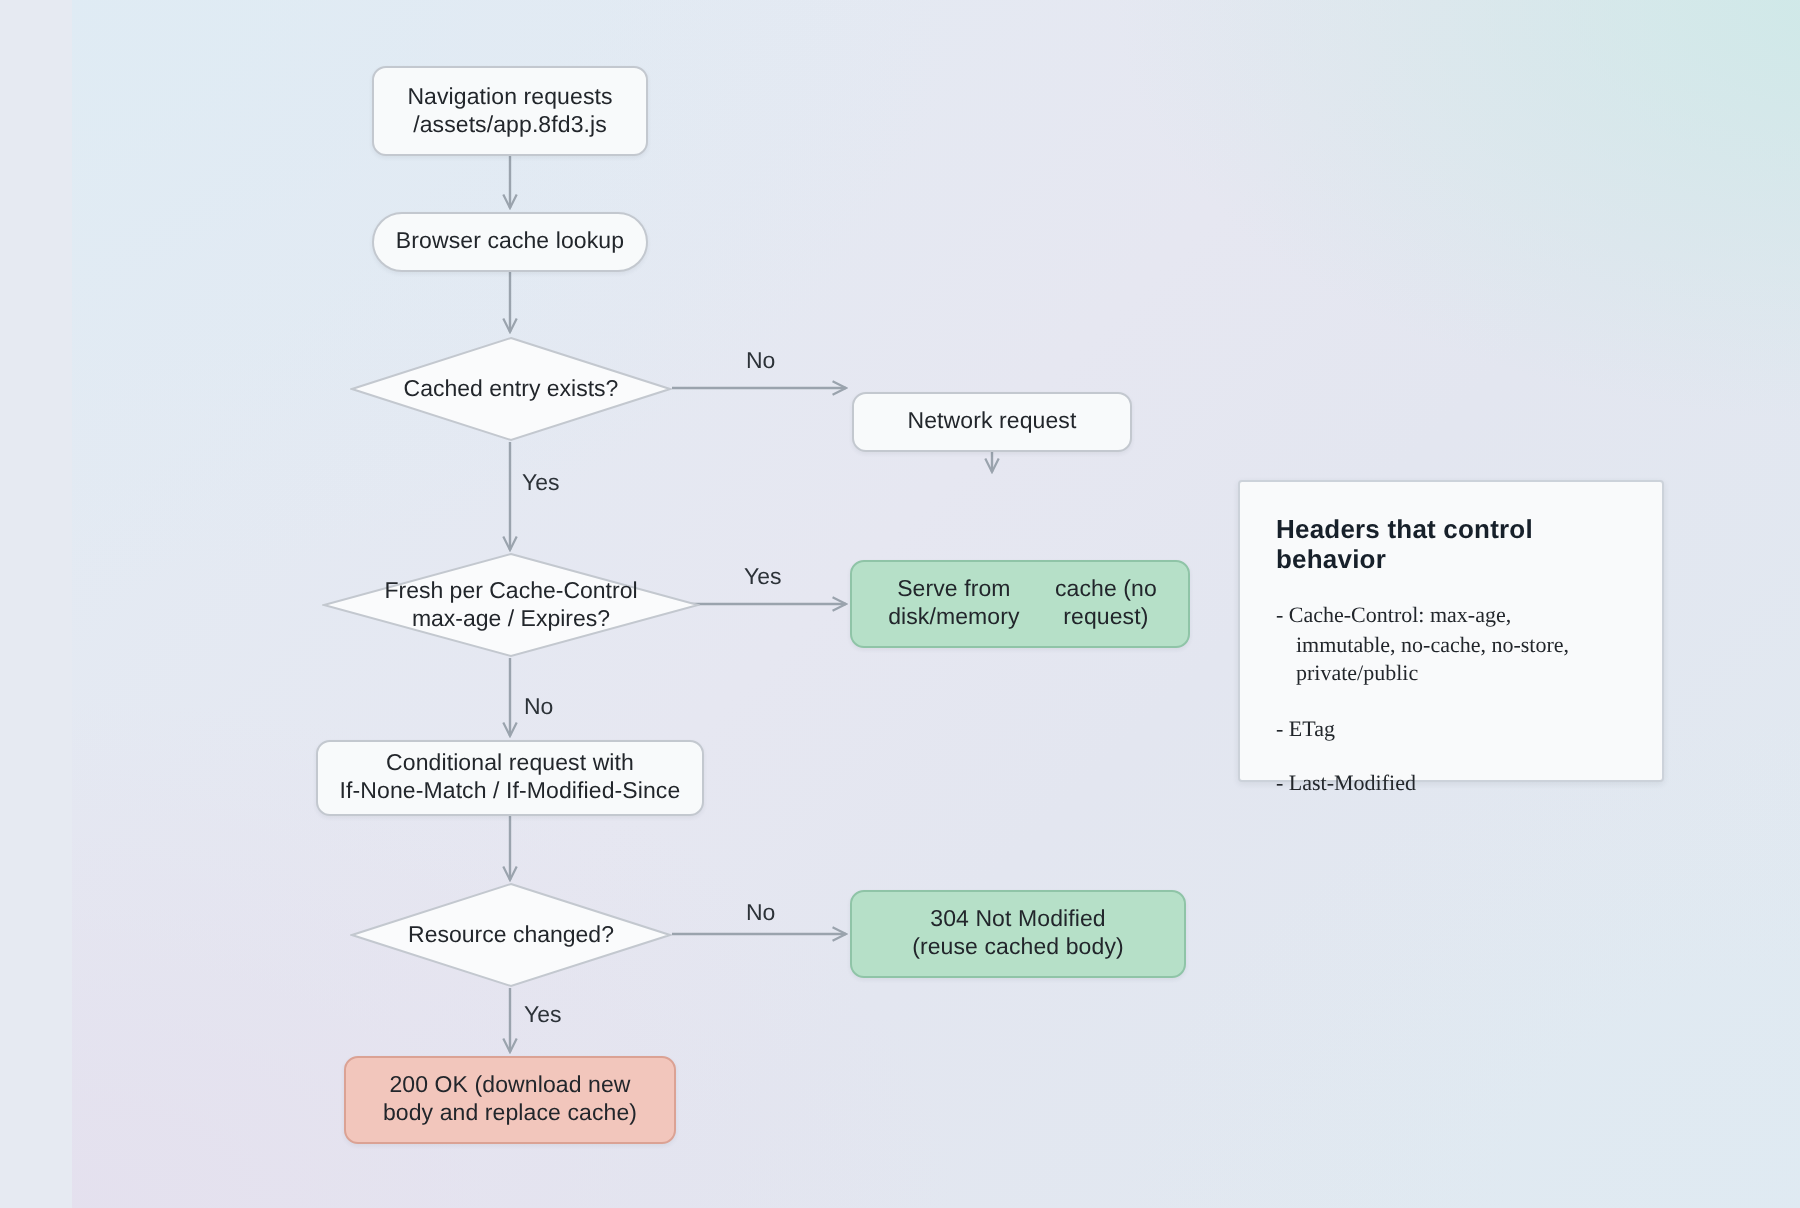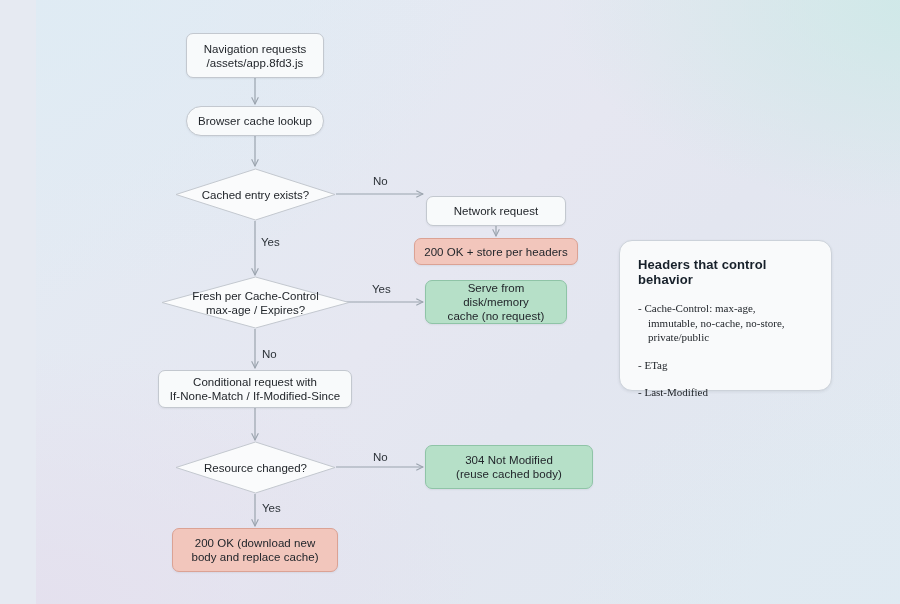--- a/index.html
+++ b/index.html
@@ -88,21 +88,21 @@
     position: absolute;
     font-size: 11.5px;
     color: #2c3238;
     line-height: 13px;
     white-space: nowrap;
   }
   .panel {
     position: absolute;
     box-sizing: border-box;
     border: 1px solid #ccd2da;
-    border-radius: 13px;
+    border-radius: 2px;
     background: #f9fafb;
     box-shadow: 0 1px 3px rgba(40,50,70,0.09);
     padding: 16px 18px 14px 18px;
   }
   .panel-title {
     font-size: 13px;
     font-weight: bold;
     color: #17202a;
     margin: 0 0 14px 0;
     letter-spacing: 0.1px;
@@ -156,35 +156,32 @@
     <svg class="diamond-shape" viewBox="0 0 161 53" preserveAspectRatio="none">
       <polygon points="80.5,1 160,26.5 80.5,52 1,26.5" fill="#fafbfc" stroke="#c3c8cf" stroke-width="1"></polygon>
     </svg>
     <div class="diamond-label">Cached entry exists?</div>
   </div>
 
   <div class="node box" style="left:390px; top:196px; width:140px; height:30px;">
     <span>Network request</span>
   </div>
 
-  <div class="node box red" style="left:378px; top:238px; width:164px; height:27px;">
-    <span>200 OK + store per headers</span>
-  </div>
 
   <div class="diamond-wrap" style="left:125px; top:276px; width:189px; height:53px;">
     <svg class="diamond-shape" viewBox="0 0 189 53" preserveAspectRatio="none">
       <polygon points="94.5,1 188,26.5 94.5,52 1,26.5" fill="#fafbfc" stroke="#c3c8cf" stroke-width="1"></polygon>
     </svg>
     <div class="diamond-label" style="flex-direction:column;text-align:center;">
       <span>Fresh per Cache-Control</span>
       <span>max-age / Expires?</span>
     </div>
   </div>
 
-  <div class="node box green" style="left:389px; top:280px; width:142px; height:44px; flex-direction:column;">
+  <div class="node box green" style="left:389px; top:280px; width:170px; height:44px; ">
     <span>Serve from disk/memory</span>
     <span>cache (no request)</span>
   </div>
 
   <div class="node box" style="left:122px; top:370px; width:194px; height:38px; flex-direction:column;">
     <span>Conditional request with</span>
     <span>If-None-Match / If-Modified-Since</span>
   </div>
 
   <div class="diamond-wrap" style="left:139px; top:441px; width:161px; height:53px;">

